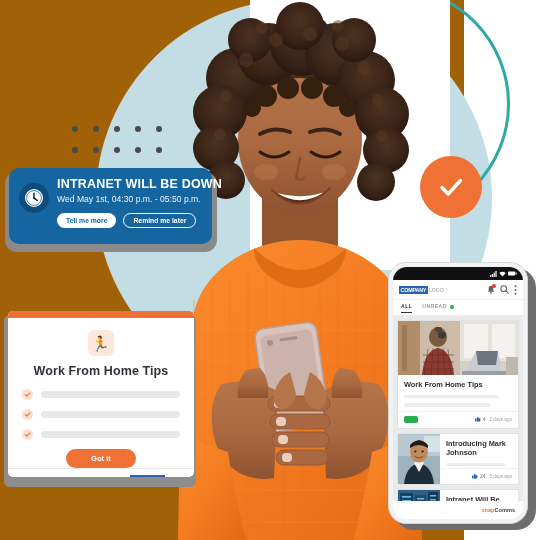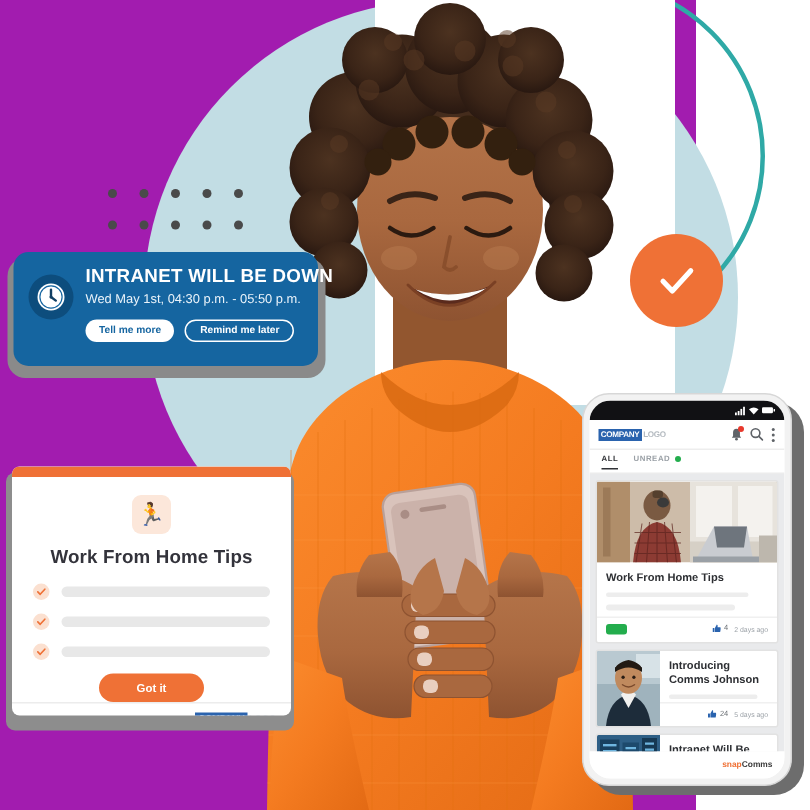--- a/index.html
+++ b/index.html
@@ -2,21 +2,21 @@
 <html><head>
 <meta charset="utf-8">
 <style>
   * { box-sizing: border-box; margin: 0; padding: 0; }
   html, body {
     width: 540px; height: 540px;
     background: #ffffff;
     font-family: "Liberation Sans", sans-serif;
     overflow: hidden;
   }
-  #stage { position: relative; width: 464px; height: 540px; background: #a21caf; }
+  #stage { position: relative; width: 464px; height: 540px; background: #a16207; }
 
   
   .backdrop-circle {
     position: absolute; left: 96px; top: 0px;
     width: 396px; height: 396px; border-radius: 50%;
     background: #c2dde4;
   }
   .teal-ring {
     position: absolute; left: 274px; top: -14px;
     width: 236px; height: 236px; border-radius: 50%;
@@ -572,21 +572,21 @@
               <ellipse cx="21" cy="18" rx="9" ry="10.5" fill="#c08a5e"></ellipse>
               <path d="M12 13 Q21 5 30 13 Q30 8 21 6 Q12 8 12 13 Z" fill="#221a14"></path>
               <path d="M12 14 Q21 8 30 14 L30 11 Q21 6 12 11 Z" fill="#221a14"></path>
               <circle cx="17.4" cy="17.5" r="1.1" fill="#2a1d14"></circle>
               <circle cx="24.6" cy="17.5" r="1.1" fill="#2a1d14"></circle>
               <path d="M17 22.5 Q21 25.5 25 22.5" stroke="#7a4a2c" stroke-width="1" fill="none" stroke-linecap="round"></path>
             </svg>
           </div>
           <div class="row-right">
             <div class="row-body">
-              <div class="card-title">Introducing Comms Johnson</div>
+              <div class="card-title">Introducing Mark Johnson</div>
               <div class="skel" style="width:90%"></div>
             </div>
             <div class="meta">
               <span class="meta-spacer"></span>
               <span class="likes">
                 <svg width="6" height="6" viewBox="0 0 6 6">
                   <path d="M1.6 2.6 L2.9 0.4 Q3.7 0.6 3.4 2.2 L5.2 2.2 Q5.7 2.6 5.1 5.4 L1.6 5.4 Z" fill="#2a63ae"></path>
                   <rect x="0" y="2.6" width="1.3" height="2.8" rx="0.3" fill="#2a63ae"></rect>
                 </svg>
                 <span>24</span>

